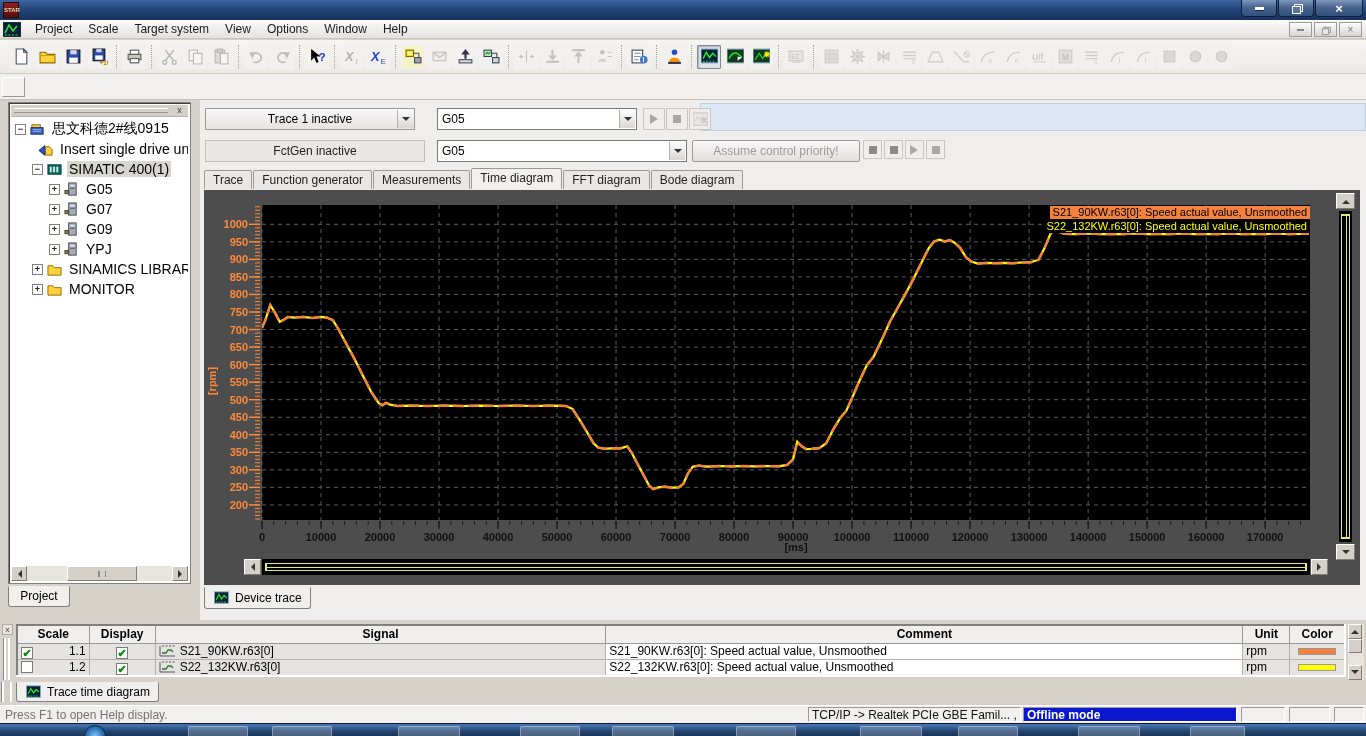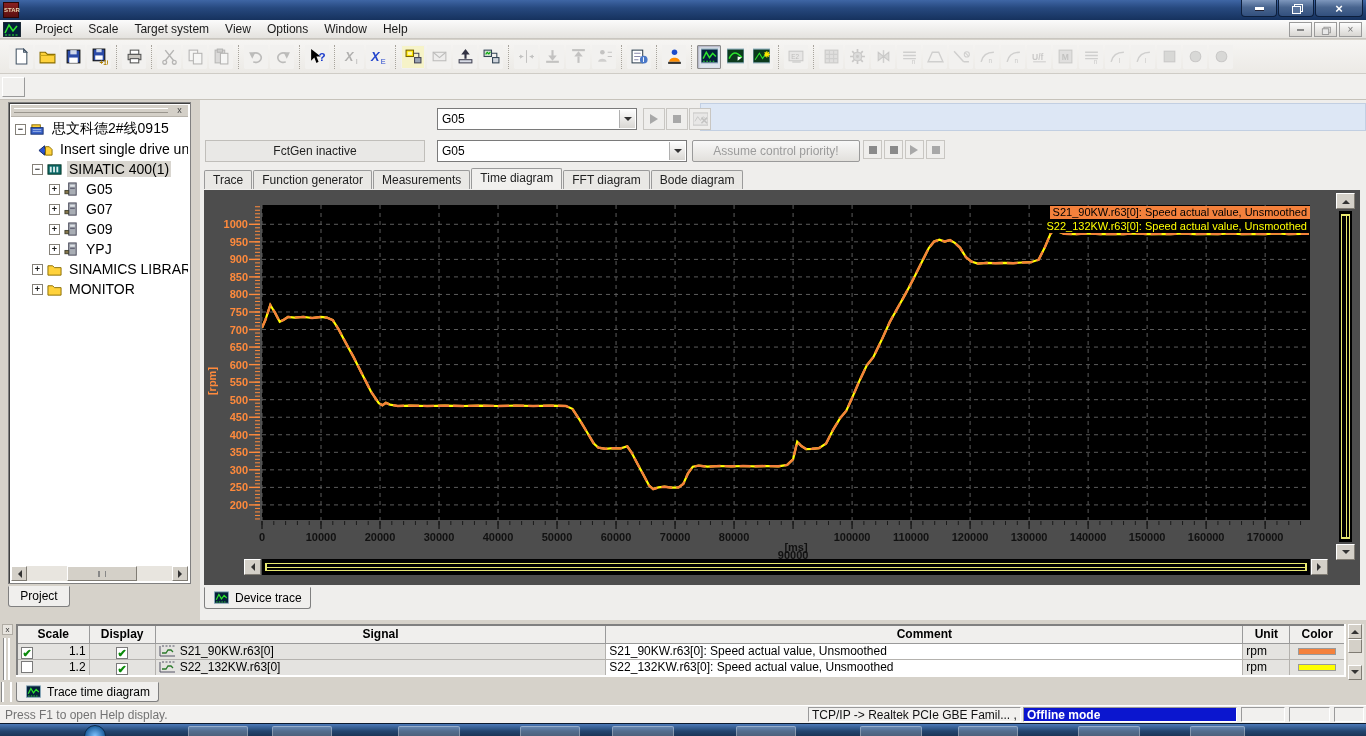--- a/index.html
+++ b/index.html
@@ -766,20 +766,26 @@
         <div class="sbtn" style="margin-left:auto">
             <span class="tri r"></span>
           </div>
       </div>
     </div>
     <div id="project-tab">Project</div>
 
     <div id="main-right">
       <div id="ctl-band"></div>
 
+      <div class="combo-btn" style="left:5px;top:8px;width:210px">
+        <span>Trace 1 inactive</span>
+        <span class="arrbox">
+            <span class="tri d"></span>
+          </span>
+      </div>
       <div class="combo" style="left:237px;top:8px;width:200px">
         <span>G05</span>
         <span class="arrbox">
             <span class="tri d"></span>
           </span>
       </div>
       <div class="mini-btn" style="left:443px;top:8px">
           <span class="glyph-play"></span>
         </div>
       <div class="mini-btn" style="left:466px;top:8px">
@@ -1103,21 +1109,21 @@
         <div id="x-labels">
             <div class="xlab" style="top: 341px; left: 30px;">0</div>
             <div class="xlab" style="top: 341px; left: 89.009px;">10000</div>
             <div class="xlab" style="top: 341px; left: 148.018px;">20000</div>
             <div class="xlab" style="top: 341px; left: 207.027px;">30000</div>
             <div class="xlab" style="top: 341px; left: 266.036px;">40000</div>
             <div class="xlab" style="top: 341px; left: 325.045px;">50000</div>
             <div class="xlab" style="top: 341px; left: 384.054px;">60000</div>
             <div class="xlab" style="top: 341px; left: 443.063px;">70000</div>
             <div class="xlab" style="top: 341px; left: 502.072px;">80000</div>
-            <div class="xlab" style="top: 341px; left: 561.081px; margin-top: 18px;">90000</div>
+            <div class="xlab" style="top: 341px; left: 561.081px;">90000</div>
             <div class="xlab" style="top: 341px; left: 620.09px;">100000</div>
             <div class="xlab" style="top: 341px; left: 679.099px;">110000</div>
             <div class="xlab" style="top: 341px; left: 738.108px;">120000</div>
             <div class="xlab" style="top: 341px; left: 797.117px;">130000</div>
             <div class="xlab" style="top: 341px; left: 856.126px;">140000</div>
             <div class="xlab" style="top: 341px; left: 915.135px;">150000</div>
             <div class="xlab" style="top: 341px; left: 974.144px;">160000</div>
             <div class="xlab" style="top: 341px; left: 1033.15px;">170000</div>
           </div>
         <div id="ylabel-rot">[rpm]</div>

